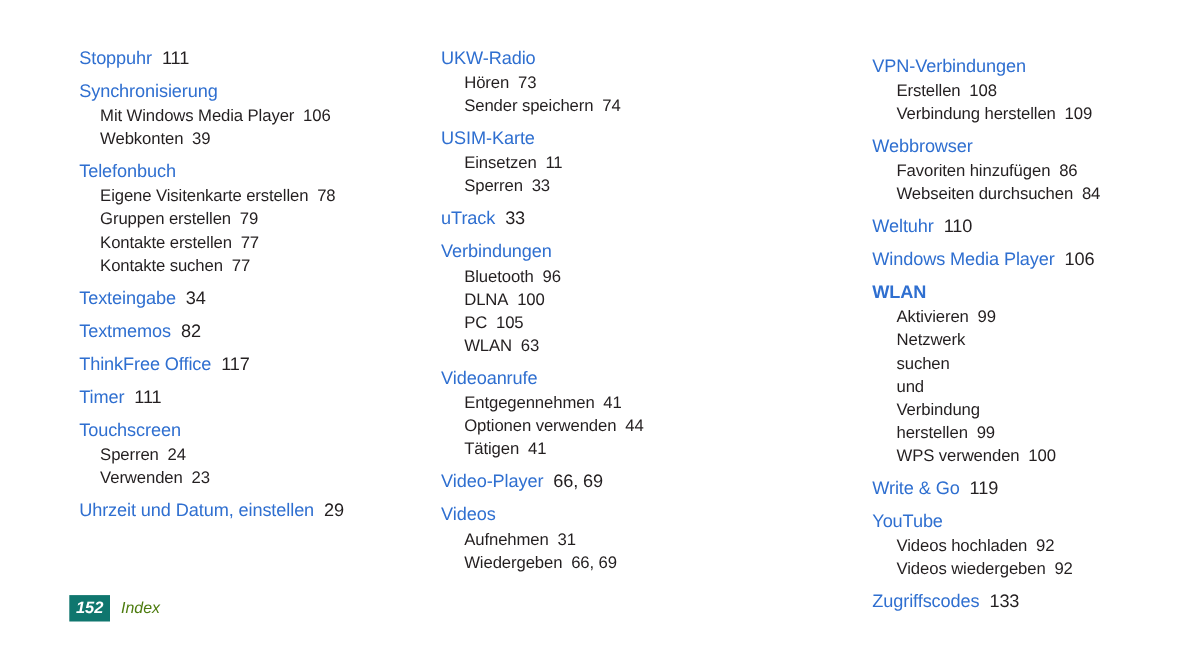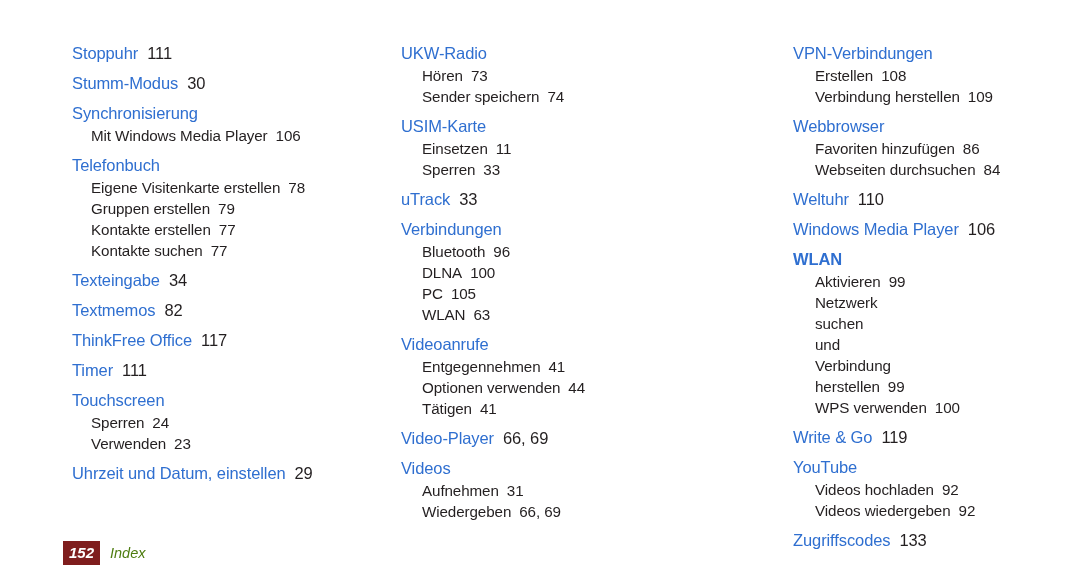--- a/index.html
+++ b/index.html
@@ -28,21 +28,21 @@
     display: flex;
     flex-direction: row;
     align-items: flex-start;
     padding-left: 9px;
   }
   .column {
     box-sizing: border-box;
   }
   .col-1 { width: 330px; padding-left: 63px; padding-top: 43px; }
   .col-2 { width: 330px; padding-left: 392px; padding-top: 43px; margin-left: -330px; }
-  .col-3 { width: 420px; padding-left: 722px; padding-top: 43px; margin-left: -330px; }
+  .col-3 { width: 420px; padding-left: 722px; padding-top: 43px; margin-left: -330px; margin-top: 7px; }
 
   .entry {
     display: block;
   }
   .entry + .entry {
     margin-top: 9px;
   }
 
   .heading {
     color: #2f6fd0;
@@ -81,21 +81,21 @@
   .col-3 .sub { padding-left: 22px; }
 
   .footer {
     position: absolute;
     left: 63px;
     bottom: 21px;
     display: flex;
     align-items: center;
   }
   .folio {
-    background: #7f1d1d;
+    background: #0f766e;
     color: #ffffff;
     font-weight: bold;
     font-style: italic;
     font-size: 15px;
     line-height: 21px;
     padding: 1px 6px 2px 6px;
     letter-spacing: 0px;
   }
   .folio-label {
     color: #4d7c0f;
@@ -107,26 +107,24 @@
 </head>
 <body>
 
 <div class="page">
   <div class="columns">
     <div class="column col-1">
         <div class="entry">
           <div class="heading">Stoppuhr<span class="pg">111</span></div>
         </div>
         <div class="entry">
-          <div class="heading">Stumm-Modus<span class="pg">30</span></div>
-        </div>
-        <div class="entry">
           <div class="heading">Synchronisierung</div>
           <div class="sub-list">
             <div class="sub">Mit Windows Media Player<span class="pg">106</span></div>
+            <div class="sub">Webkonten<span class="pg">39</span></div>
           </div>
         </div>
         <div class="entry">
           <div class="heading">Telefonbuch</div>
           <div class="sub-list">
             <div class="sub">Eigene Visitenkarte erstellen<span class="pg">78</span></div>
             <div class="sub">Gruppen erstellen<span class="pg">79</span></div>
             <div class="sub">Kontakte erstellen<span class="pg">77</span></div>
             <div class="sub">Kontakte suchen<span class="pg">77</span></div>
           </div>

